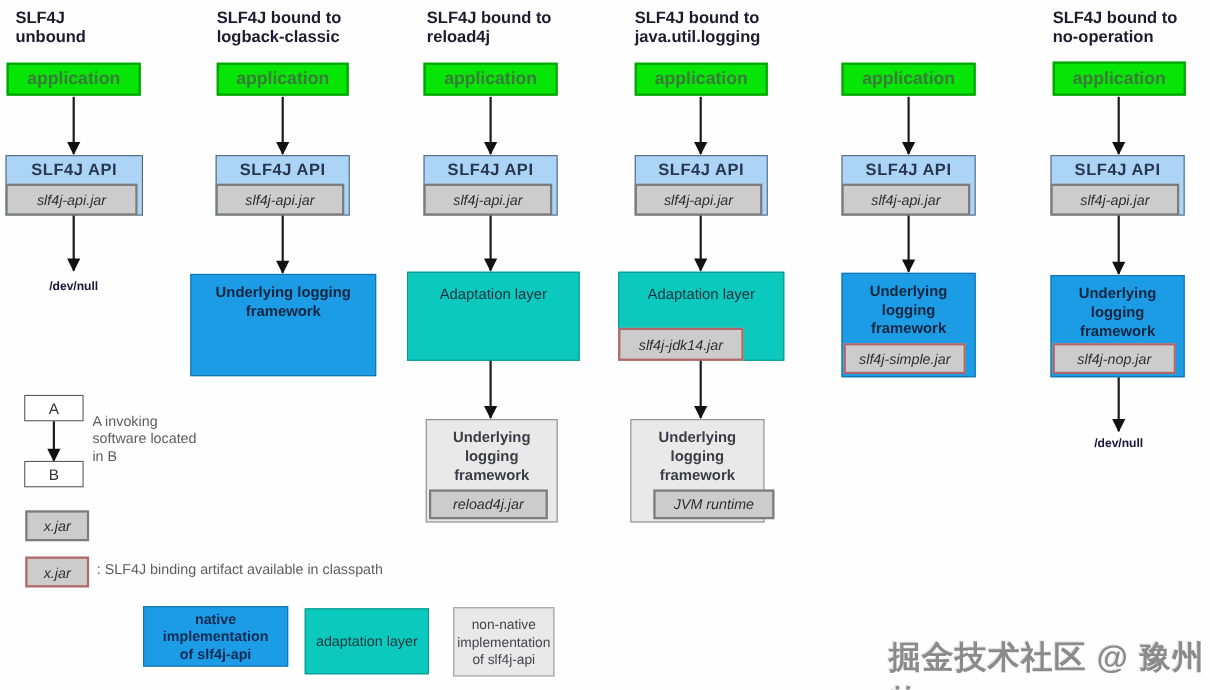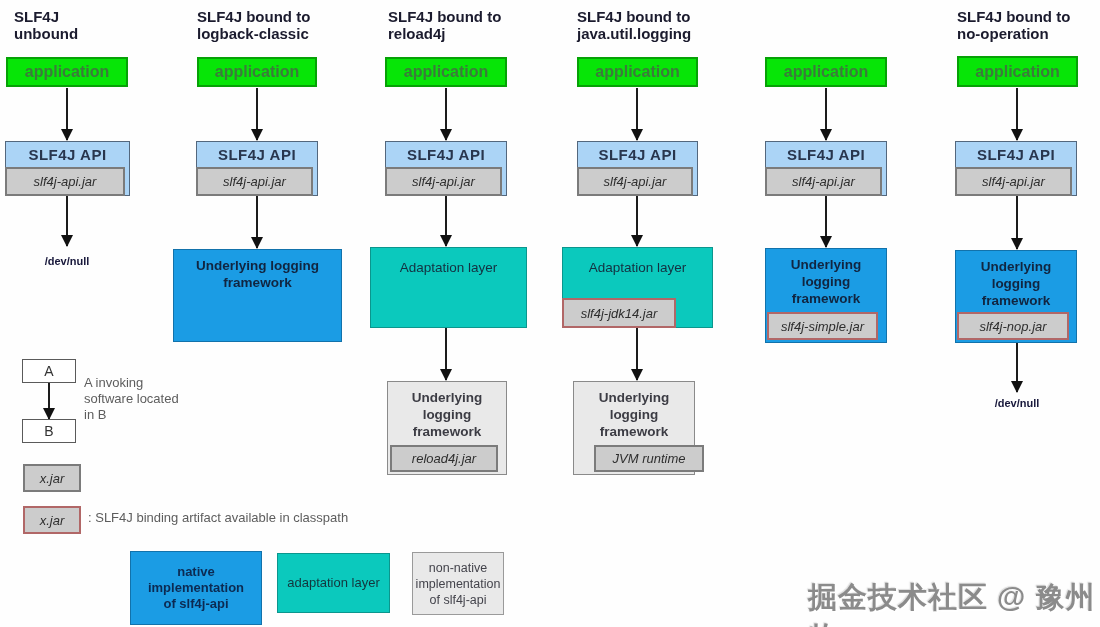--- a/index.html
+++ b/index.html
@@ -198,21 +198,21 @@
   </div>
   <div class="legend-caption" style="left:84px;top:375px;">A invoking
 software located
 in B</div>
 
   <div class="jar" style="left:23px;top:464px;width:54px;height:24px;">x.jar</div>
 
   <div class="jar binding" style="left:23px;top:506px;width:54px;height:24px;">x.jar</div>
   <div class="legend-caption" style="left:88px;top:510px;">: SLF4J binding artifact available in classpath</div>
 
-  <div class="cat c-blue" style="left:130px;top:551px;width:132px;height:74px;">
+  <div class="cat c-blue" style="left:130px;top:551px;width:132px;height:55px;">
     <span>native implementation
 of slf4j-api</span>
   </div>
   <div class="cat c-teal" style="left:277px;top:553px;width:113px;height:60px;">
     <span>adaptation layer</span>
   </div>
   <div class="cat c-gray" style="left:412px;top:552px;width:92px;height:63px;">
     <span>non-native
 implementation
 of slf4j-api</span>

